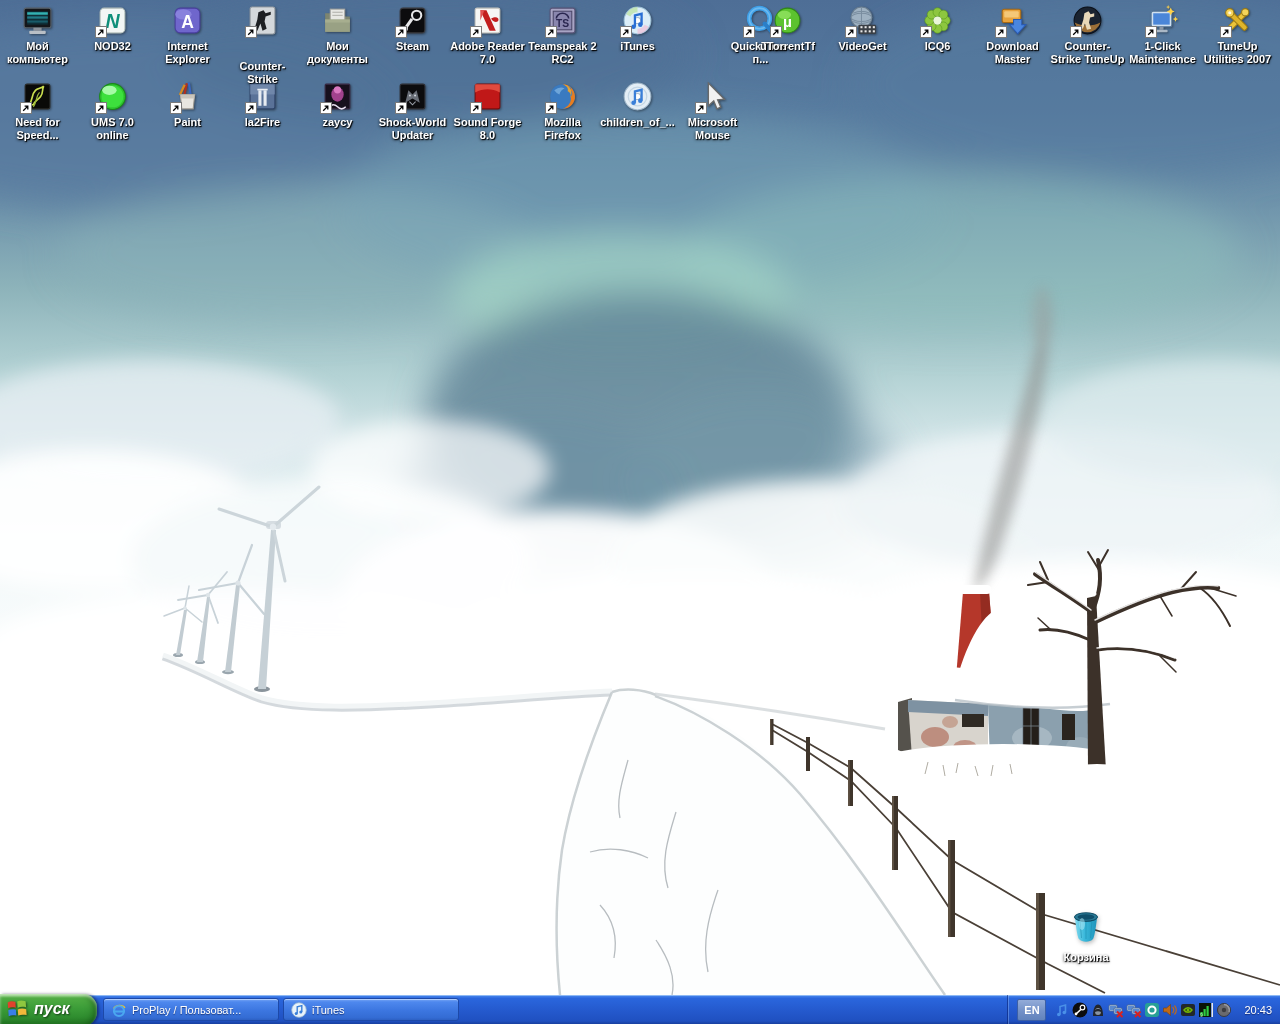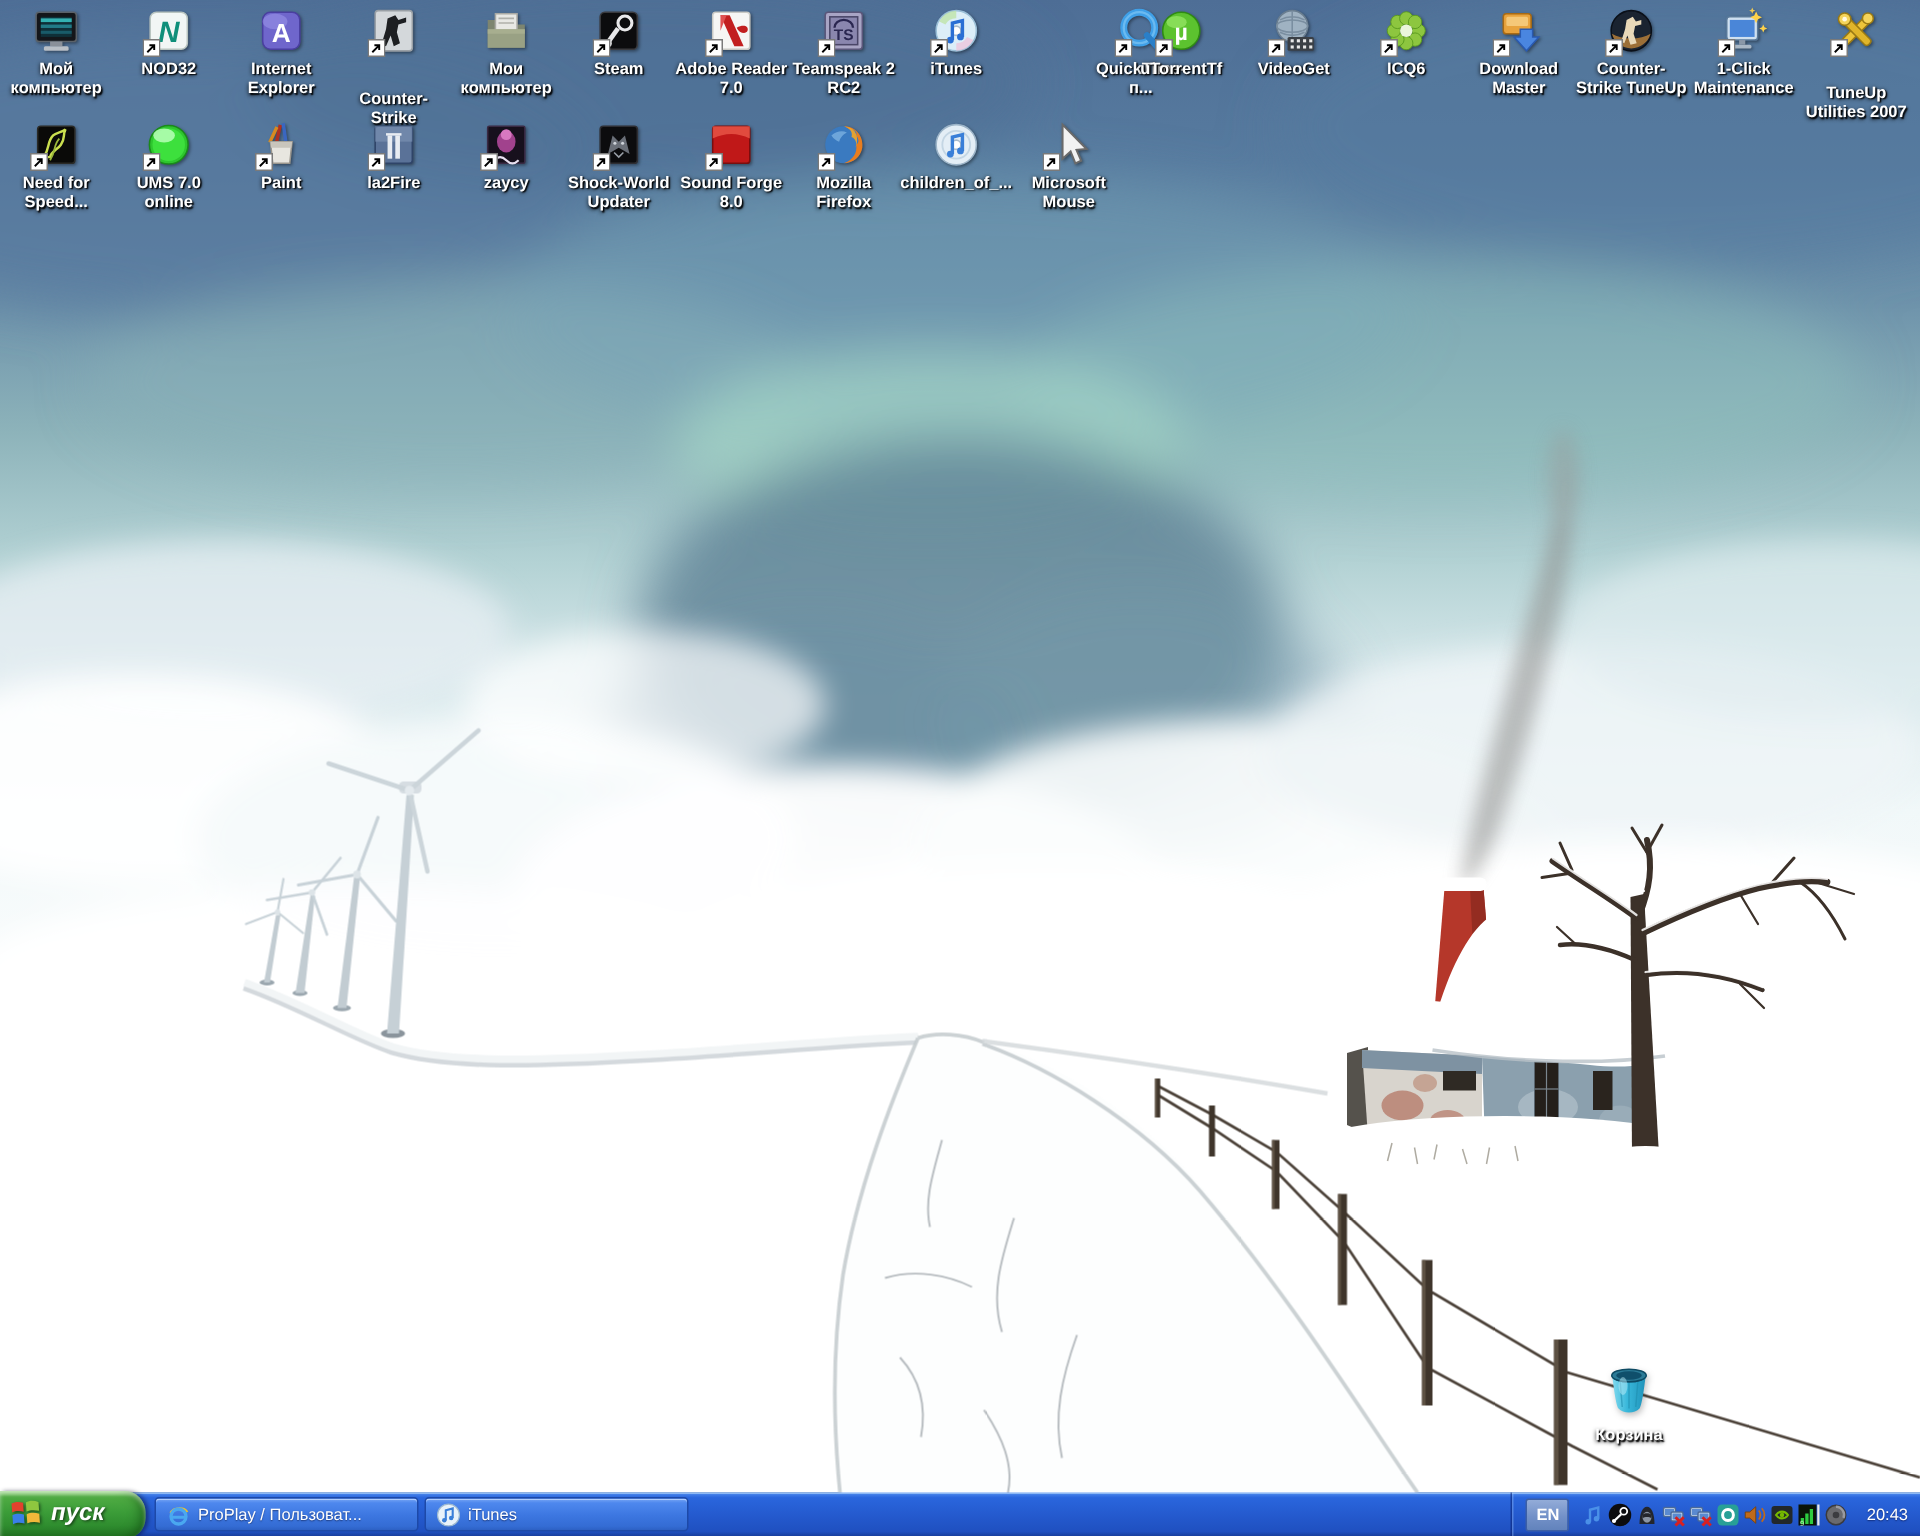--- a/index.html
+++ b/index.html
@@ -307,21 +307,21 @@
         <div class="dicon-img">
           <svg class="main" viewBox="0 0 32 32">
             <path d="M4,9 L13,9 L15,12 L28,12 L28,27 L4,27 Z" fill="#7d8570"></path>
             <rect x="9" y="5" width="14" height="11" fill="#e8e8e4" stroke="#a9a9a4"></rect>
             <line x1="11" y1="8" x2="21" y2="8" stroke="#b0b0aa"></line>
             <line x1="11" y1="11" x2="21" y2="11" stroke="#b0b0aa"></line>
             <path d="M4,15 L28,15 L28,27 L4,27 Z" fill="#99a184"></path>
             <path d="M4,15 L28,15 L28,18 L4,18 Z" fill="#aab292" opacity=".8"></path>
           </svg>
         </div>
-        <div class="dicon-label">Мои компьютер</div>
+        <div class="dicon-label">Мои документы</div>
       </div>
       <div class="dicon" style="left: 375px; top: 4px;">
         <div class="dicon-img">
           <svg class="main" viewBox="0 0 32 32">
             <rect x="4" y="4" width="24" height="24" rx="3" fill="#0c0c0e" stroke="#3a3a3e"></rect>
             <circle cx="20" cy="11" r="4.5" fill="none" stroke="#e8e8ea" stroke-width="2"></circle>
             <path d="M8,25 L15.5,14.5" stroke="#e8e8ea" stroke-width="3"></path>
             <circle cx="9" cy="24" r="2.5" fill="#e8e8ea"></circle>
           </svg>
           <svg class="sc" viewBox="0 0 12 12">
@@ -495,21 +495,21 @@
               <path d="M21.5,1 l.6,1.4 1.4,.6 -1.4,.6 -.6,1.4 -.6,-1.4 -1.4,-.6 1.4,-.6 Z" opacity=".9"></path>
             </g>
           </svg>
           <svg class="sc" viewBox="0 0 12 12">
             <rect x="0.5" y="0.5" width="11" height="11" fill="#fff" stroke="#7a7a7a"></rect>
             <path d="M3.2,8.8 L7.6,4.4 M4.6,4.2 L7.8,4.2 L7.8,7.4" fill="none" stroke="#000" stroke-width="1.3"></path>
           </svg>
         </div>
         <div class="dicon-label">1-Click Maintenance</div>
       </div>
-      <div class="dicon" style="left: 1200px; top: 4px; gap: 16px;">
+      <div class="dicon" style="left: 1200px; top: 4px;">
         <div class="dicon-img">
           <svg class="main" viewBox="0 0 32 32">
             <rect x="5" y="13.5" width="23" height="5" rx="2" transform="rotate(-45 16 16)" fill="#edc43a" stroke="#9a7a14"></rect>
             <rect x="5" y="13.5" width="23" height="5" rx="2" transform="rotate(45 16 16)" fill="#e0b52a" stroke="#9a7a14"></rect>
             <circle cx="8.5" cy="8.5" r="4" fill="#f5d45a" stroke="#9a7a14"></circle>
             <circle cx="23.5" cy="8" r="3.5" fill="#f5d45a" stroke="#9a7a14"></circle>
             <circle cx="8.5" cy="8.5" r="1.5" fill="#fff8e0"></circle>
           </svg>
           <svg class="sc" viewBox="0 0 12 12">
             <rect x="0.5" y="0.5" width="11" height="11" fill="#fff" stroke="#7a7a7a"></rect>

